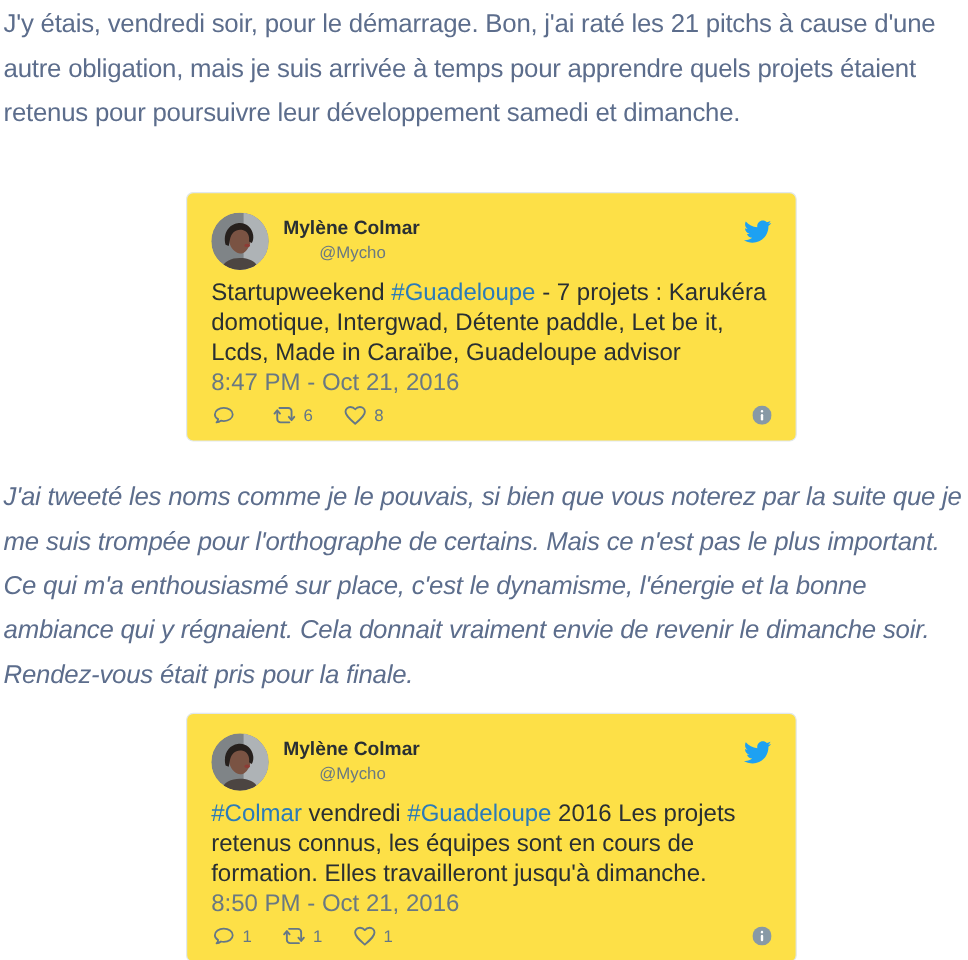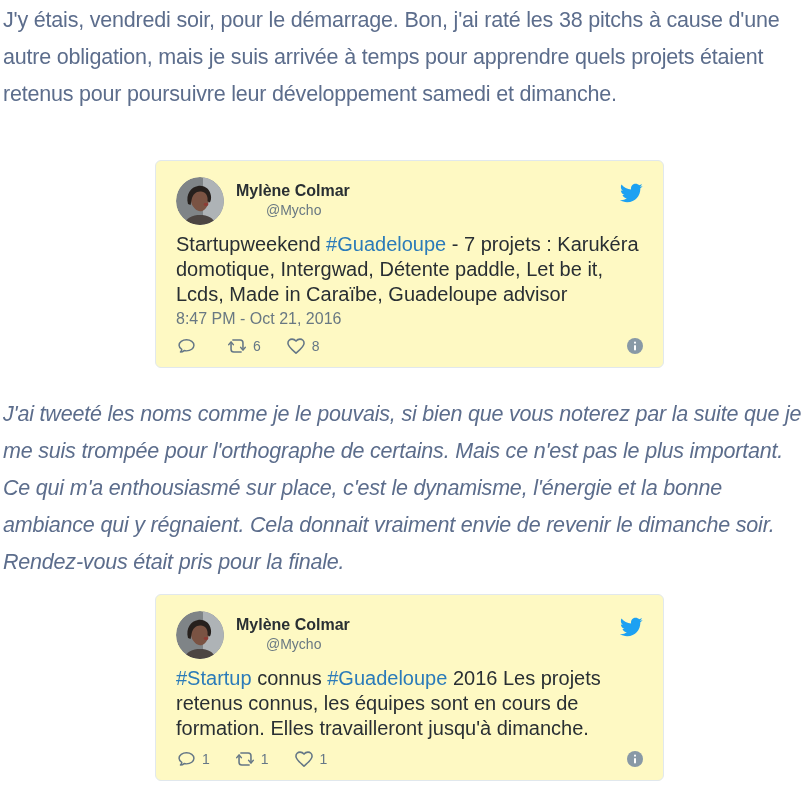--- a/index.html
+++ b/index.html
@@ -24,21 +24,21 @@
     letter-spacing: -0.2px;
   }
   #paragraph-intro  { top: 2px; }
   #paragraph-middle { top: 396px; font-style: italic; }
 
   
   .tweet-card {
     position: absolute;
     left: 155px;
     width: 509px;
-    background: #fef9c3;
+    background: #fde047;
     border: 1px solid #e1e8ed;
     border-radius: 6px;
     padding: 16px 20px 10px 20px;
   }
   #tweet-card-1 { top: 160px; }
   #tweet-card-2 { top: 594px; }
 
   .tw-header { display: flex; align-items: flex-start; }
   .tw-avatar {
     width: 48px; height: 48px;
@@ -71,21 +71,21 @@
   .tw-text {
     margin: 7px 0 0 0;
     font-size: 20px;
     line-height: 25px;
     color: #292f33;
   }
   .hashtag { color: #2b7bb9; text-decoration: none; cursor: pointer; }
 
   .tw-time {
     margin-top: 3px;
-    font-size: 16px;
+    font-size: 20px;
     line-height: 18px;
     color: #697882;
     cursor: pointer;
   }
 
   .tw-actions {
     margin-top: 7px;
     display: flex;
     align-items: center;
     color: #657786;
@@ -142,21 +142,21 @@
         <rect x="27" width="21" height="48" fill="#aeb3b6"></rect>
         <path d="M8 50c1-9 8-12 16-12s15 3 16 12z" fill="#4c4542"></path>
         <path d="M15 23c0-7 4-11 9-11s9 4 9 10c0 5-2.5 9-5 11-1.8 1.4-4.4 1.7-6.4.6C18.5 32 15 28 15 23z" fill="#7a5343"></path>
         <path d="M12 27c-2.5-10 3-17 10-18 7-1 12 3.5 13 10 .4 3-.4 5.4-1.2 6.6l-2.3-1.4c.7-4.3-1-8.4-5.2-9.5-5.2-1.4-9.5 2.1-10.6 7.5L14.6 28z" fill="#26201d"></path>
         <ellipse cx="30" cy="27.5" rx="2.4" ry="1.4" fill="#8e3b35"></ellipse>
       </g>
     </symbol>
   </defs>
 </svg>
 
-<p id="paragraph-intro" class="post-paragraph">J'y étais, vendredi soir, pour le démarrage. Bon, j'ai raté les 38 pitchs à cause d'une autre obligation, mais je suis arrivée à temps pour apprendre quels projets étaient retenus pour poursuivre leur développement samedi et dimanche.</p>
+<p id="paragraph-intro" class="post-paragraph">J'y étais, vendredi soir, pour le démarrage. Bon, j'ai raté les 21 pitchs à cause d'une autre obligation, mais je suis arrivée à temps pour apprendre quels projets étaient retenus pour poursuivre leur développement samedi et dimanche.</p>
 
 <div id="tweet-card-1" class="tweet-card">
   <div class="tw-header">
     <div class="tw-avatar">
       <svg width="48" height="48">
           <use href="#sym-avatar"></use>
         </svg>
     </div>
     <div class="tw-id">
       <div class="tw-name">Mylène Colmar</div>
@@ -219,22 +219,23 @@
       <div class="tw-name">Mylène Colmar</div>
       <div class="tw-handle">@Mycho</div>
     </div>
     <div class="tw-bird">
       <svg width="24" height="24">
           <use href="#sym-bird"></use>
         </svg>
     </div>
   </div>
 
-  <p class="tw-text"><a class="hashtag">#Startup</a><span> connus </span><a class="hashtag">#Guadeloupe</a><span> 2016 Les projets retenus connus, les équipes sont en cours de formation. Elles travailleront jusqu'à dimanche.</span></p>
-
+  <p class="tw-text"><a class="hashtag">#Colmar</a><span> vendredi </span><a class="hashtag">#Guadeloupe</a><span> 2016 Les projets retenus connus, les équipes sont en cours de formation. Elles travailleront jusqu'à dimanche.</span></p>
+
+  <div class="tw-time">8:50 PM - Oct 21, 2016</div>
 
   <div class="tw-actions">
     <div class="tw-action">
       <span>
           <svg width="21" height="21">
             <use href="#sym-reply"></use>
           </svg>
         </span>
       <span class="tw-count">1</span>
     </div>

